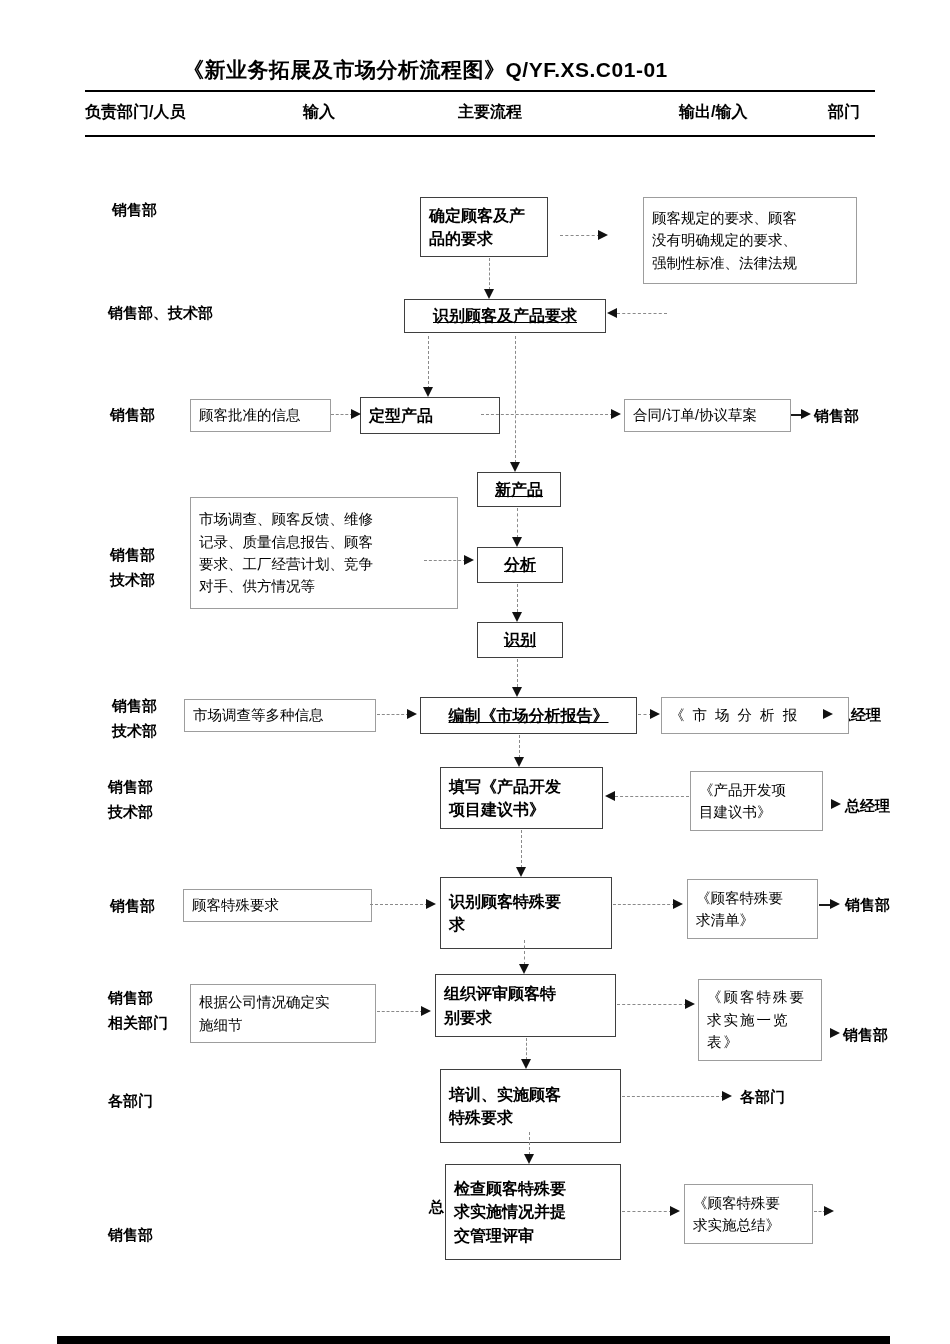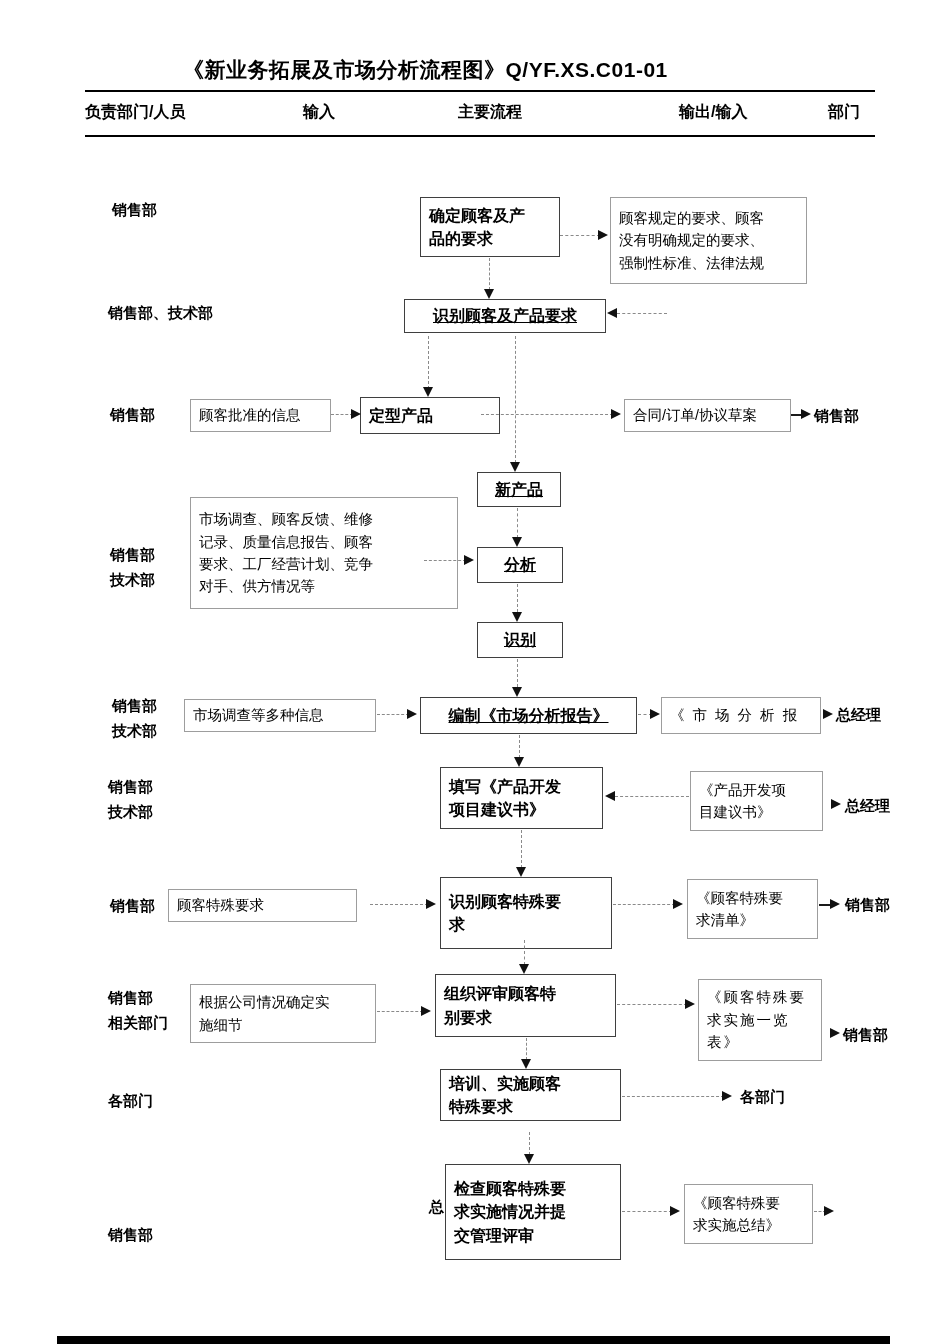--- a/index.html
+++ b/index.html
@@ -57,55 +57,55 @@
   <div class="abs lbl" style="left:108px;top:1226px">销售部</div>
   <div class="abs lbl" style="left:429px;top:1198px">总</div>
 
   <div class="abs lbl" style="left:814px;top:407px">销售部</div>
   <div class="abs lbl" style="left:836px;top:706px">总经理</div>
   <div class="abs lbl" style="left:845px;top:797px">总经理</div>
   <div class="abs lbl" style="left:845px;top:896px">销售部</div>
   <div class="abs lbl" style="left:843px;top:1026px">销售部</div>
   <div class="abs lbl" style="left:740px;top:1088px">各部门</div>
 
-  <div class="abs bx pbx" style="left:420px;top:197px;width:140px;height:60px">确定顾客及产
+  <div class="abs bx pbx" style="left:420px;top:197px;width:128px;height:60px">确定顾客及产
 品的要求</div>
   <div class="abs bx pbx cc" style="left:404px;top:299px;width:202px;height:34px">识别顾客及产品要求</div>
   <div class="abs bx pbx" style="left:360px;top:397px;width:140px;height:37px">定型产品</div>
   <div class="abs bx pbx cc" style="left:477px;top:472px;width:84px;height:35px">新产品</div>
   <div class="abs bx pbx cc" style="left:477px;top:547px;width:86px;height:36px">分析</div>
   <div class="abs bx pbx cc" style="left:477px;top:622px;width:86px;height:36px">识别</div>
   <div class="abs bx pbx cc" style="left:420px;top:697px;width:217px;height:37px">编制《市场分析报告》</div>
   <div class="abs bx pbx" style="left:440px;top:767px;width:163px;height:62px">填写《产品开发
 项目建议书》</div>
   <div class="abs bx pbx" style="left:440px;top:877px;width:172px;height:72px">识别顾客特殊要
 求</div>
   <div class="abs bx pbx" style="left:435px;top:974px;width:181px;height:63px">组织评审顾客特
 别要求</div>
-  <div class="abs bx pbx" style="left:440px;top:1069px;width:181px;height:52px">培训、实施顾客
+  <div class="abs bx pbx" style="left:440px;top:1069px;width:181px;height:74px">培训、实施顾客
 特殊要求</div>
   <div class="abs bx pbx" style="left:445px;top:1164px;width:176px;height:96px">检查顾客特殊要
 求实施情况并提
 交管理评审</div>
 
   <div class="abs bx ibx" style="left:190px;top:399px;width:141px;height:33px">顾客批准的信息</div>
   <div class="abs bx ibx" style="left:190px;top:497px;width:268px;height:112px">市场调查、顾客反馈、维修
 记录、质量信息报告、顾客
 要求、工厂经营计划、竞争
 对手、供方情况等</div>
   <div class="abs bx ibx" style="left:184px;top:699px;width:192px;height:33px">市场调查等多种信息</div>
-  <div class="abs bx ibx" style="left:168px;top:889px;width:189px;height:33px">顾客特殊要求</div>
+  <div class="abs bx ibx" style="left:183px;top:889px;width:189px;height:33px">顾客特殊要求</div>
   <div class="abs bx ibx" style="left:190px;top:984px;width:186px;height:59px">根据公司情况确定实
 施细节</div>
 
-  <div class="abs bx ibx" style="left:610px;top:197px;width:197px;height:87px">顾客规定的要求、顾客
+  <div class="abs bx ibx" style="left:643px;top:197px;width:214px;height:87px">顾客规定的要求、顾客
 没有明确规定的要求、
 强制性标准、法律法规</div>
   <div class="abs bx ibx" style="left:624px;top:399px;width:167px;height:33px">合同/订单/协议草案</div>
-  <div class="abs bx ibx sp3" style="left:661px;top:697px;width:160px;height:37px">《 市 场 分 析 报</div>
+  <div class="abs bx ibx sp3" style="left:661px;top:697px;width:188px;height:37px">《 市 场 分 析 报</div>
   <div class="abs bx ibx" style="left:690px;top:771px;width:133px;height:60px">《产品开发项
 目建议书》</div>
   <div class="abs bx ibx" style="left:687px;top:879px;width:131px;height:60px">《顾客特殊要
 求清单》</div>
   <div class="abs bx ibx sp3" style="left:698px;top:979px;width:124px;height:82px">《顾客特殊要
 求实施一览
 表》</div>
   <div class="abs bx ibx" style="left:684px;top:1184px;width:129px;height:60px">《顾客特殊要
 求实施总结》</div>
 

